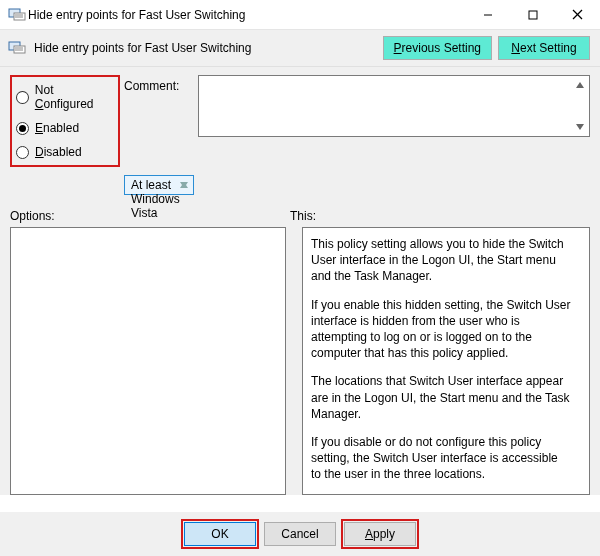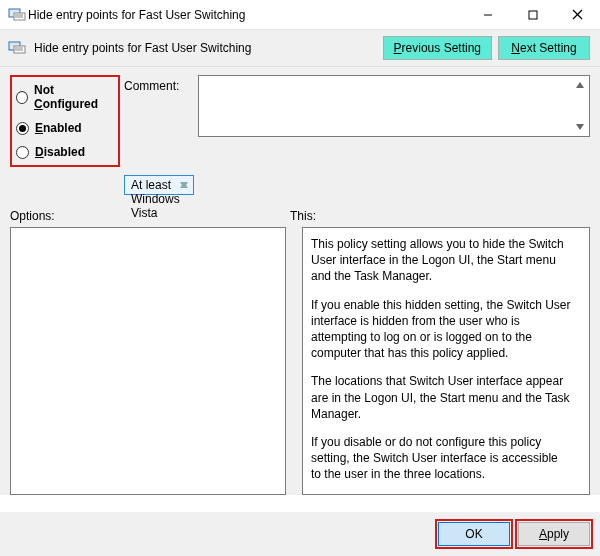--- a/index.html
+++ b/index.html
@@ -56,21 +56,20 @@
   .top-grid {
     display: grid;
     grid-template-columns: 110px 70px 1fr;
     column-gap: 4px;
   }
   .state-box {
     border: 2px solid #d21b1b;
     padding: 6px 4px 6px 4px;
     display: flex; flex-direction: column; gap: 10px;
     background: #f0f0f0;
-    font-weight: bold;
   }
   .radio-row { display: flex; align-items: center; gap: 6px; font-size: 12px; }
   .radio-outer {
     width: 13px; height: 13px; border: 1px solid #333; border-radius: 50%;
     display: inline-flex; align-items: center; justify-content: center;
     background: #fff;
   }
   .radio-inner { width: 7px; height: 7px; border-radius: 50%; background: #000; }
   .ul-first::first-letter { text-decoration: underline; }
 
@@ -133,21 +132,21 @@
     overflow: hidden;
   }
   .help-pane p { margin: 0 0 12px 0; }
 
   .footer {
     position: absolute;
     left: 0; right: 0; bottom: 0;
     height: 44px;
     display: flex;
     align-items: center;
-    justify-content: flex-end;
+    justify-content: center;
     padding: 0 10px;
     gap: 8px;
     background: #f0f0f0;
   }
   .dlg-btn {
     min-width: 72px; height: 24px;
     border: 1px solid #adadad;
     background: #e1e1e1;
     font-size: 12px;
     font-family: inherit;
@@ -273,14 +272,15 @@
       <p>If you enable this hidden setting, the Switch User interface is hidden from the user who is attempting to log on or is logged on to the computer that has this policy applied.</p>
       <p>The locations that Switch User interface appear are in the Logon UI, the Start menu and the Task Manager.</p>
       <p>If you disable or do not configure this policy setting, the Switch User interface is accessible to the user in the three locations.</p>
     </div>
   </div>
 
 </div>
 
 <div class="footer">
   <button class="dlg-btn default hl-red">OK</button>
+  <button class="dlg-btn">Cancel</button>
   <button class="dlg-btn hl-red ul-first">Apply</button>
 </div>
 
 </body></html>

